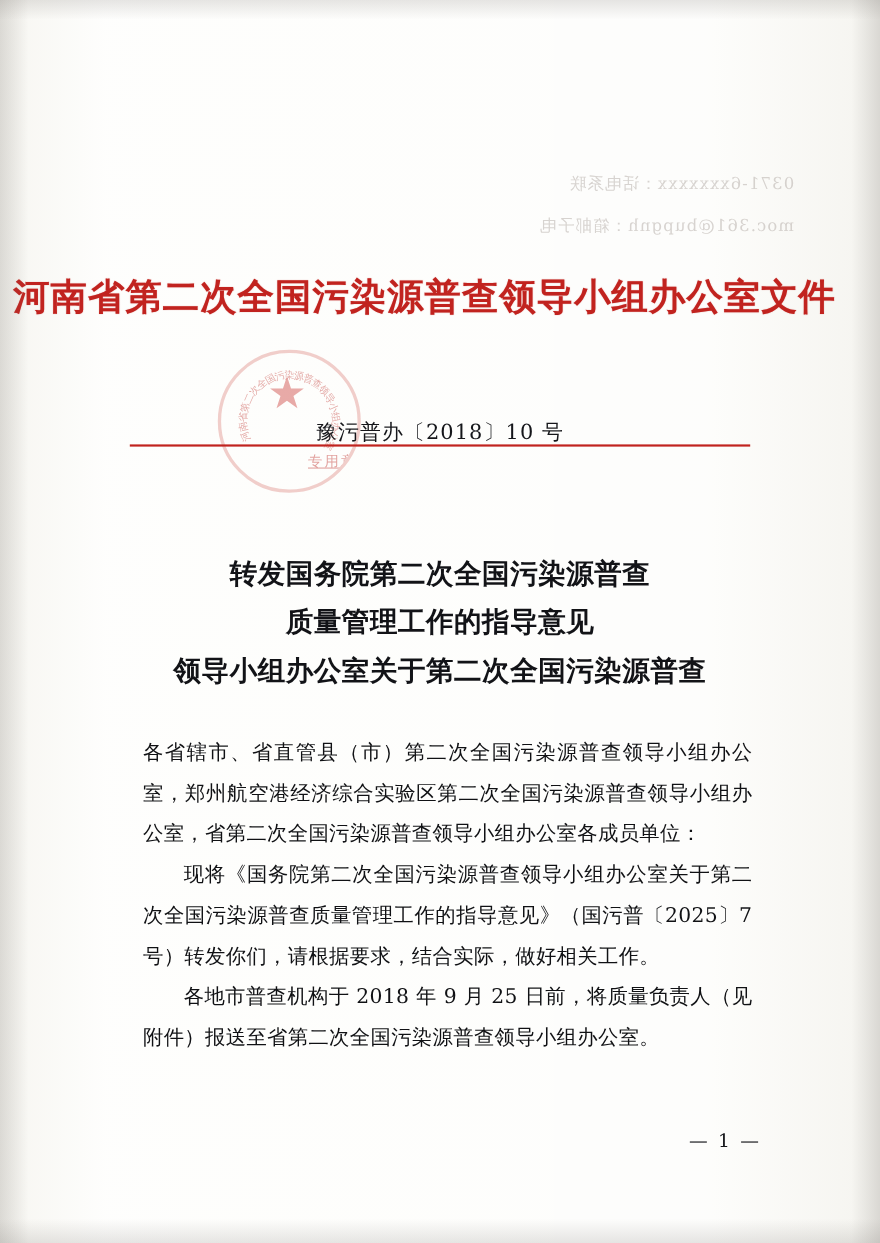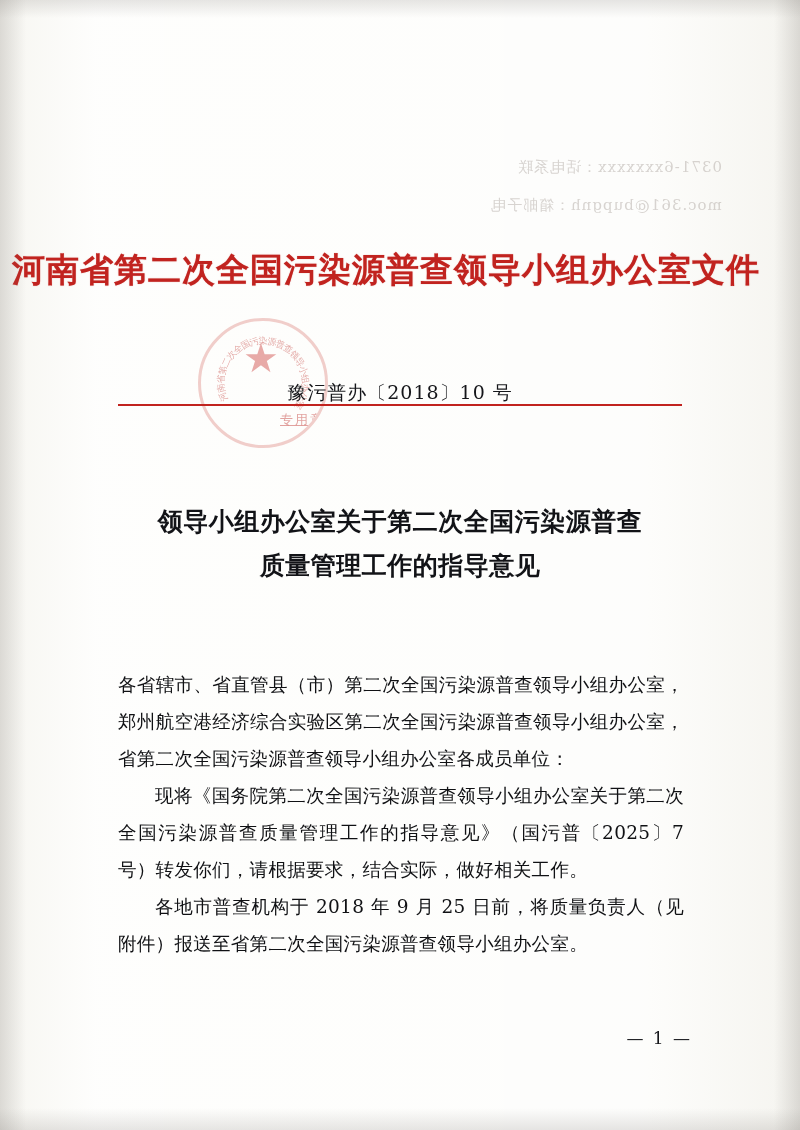--- a/index.html
+++ b/index.html
@@ -147,21 +147,21 @@
     top: 666px;
     left: 118px;
     width: 566px;
     font-size: 18.5px;
     line-height: 37px;
     color: #101114;
     letter-spacing: 0.3px;
     text-align: justify;
   }
   .body-text p {
-    margin: 0 0 0 0;
+    margin: 0 0 0 12px;
   }
   .body-text p.indent {
     text-indent: 2em;
   }
   .contact {
     position: absolute;
     top: 988px;
     left: 118px;
     width: 566px;
     font-size: 18.5px;
@@ -247,22 +247,23 @@
     <div class="star">
         <span>★</span>
       </div>
     <div class="bottom-text">专用章</div>
   </div>
 
   <div class="doc-number">豫污普办〔2018〕10 号</div>
   <div class="red-rule"></div>
 
   <div class="subject">
+    <div>转发国务院第二次全国污染源普查</div>
+    <div>质量管理工作的指导意见</div>
     <div>领导小组办公室关于第二次全国污染源普查</div>
-    <div>质量管理工作的指导意见</div>
   </div>
 
   <div class="body-text">
     <p>各省辖市、省直管县（市）第二次全国污染源普查领导小组办公室，郑州航空港经济综合实验区第二次全国污染源普查领导小组办公室，省第二次全国污染源普查领导小组办公室各成员单位：</p>
     <p class="indent">现将《国务院第二次全国污染源普查领导小组办公室关于第二次全国污染源普查质量管理工作的指导意见》（国污普〔2025〕7 号）转发你们，请根据要求，结合实际，做好相关工作。</p>
     <p class="indent">各地市普查机构于 2018 年 9 月 25 日前，将质量负责人（见附件）报送至省第二次全国污染源普查领导小组办公室。</p>
   </div>
 
 
   <div class="page-number">— 1 —</div>

